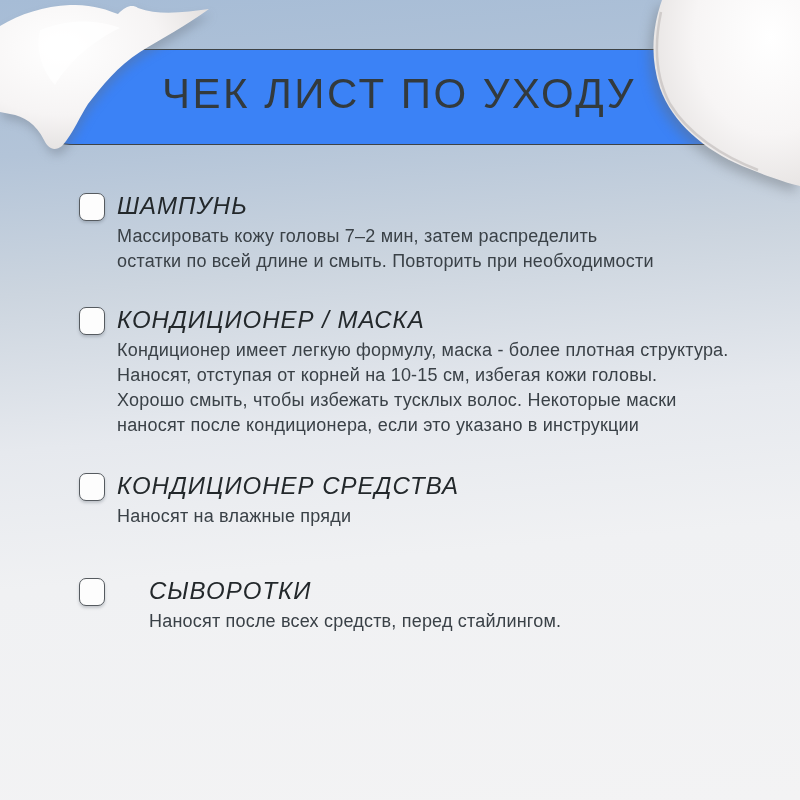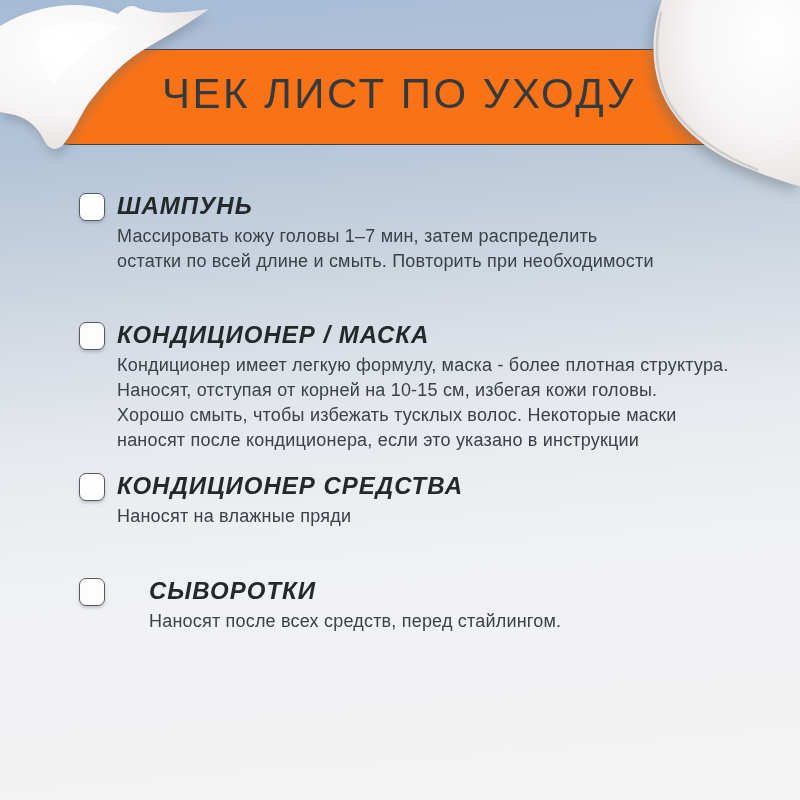--- a/index.html
+++ b/index.html
@@ -3,48 +3,48 @@
 <meta charset="utf-8">
 <style>
   html,body{margin:0;padding:0;}
   body{
     width:800px;height:800px;position:relative;overflow:hidden;
     font-family:"Liberation Sans",sans-serif;
     background:linear-gradient(175deg,#a6bcd6 0%,#b3c4d8 18%,#ccd5df 34%,#e6e9ee 52%,#f0f1f3 68%,#f3f3f4 100%);
   }
   .banner{
     position:absolute;left:40px;top:49px;width:718px;height:96px;box-sizing:border-box;
-    background:#f97316;border:1.5px solid #3e4346;border-radius:30px;
+    background:#3b82f6;border:1.5px solid #3e4346;border-radius:30px;
     display:flex;align-items:center;justify-content:center;z-index:1;
   }
   .banner-title{
     font-size:42px;font-weight:300;letter-spacing:2.5px;color:#333a3d;
     white-space:nowrap;transform:translateY(-3px);
   }
   .swoosh{position:absolute;z-index:2;pointer-events:none;}
   .swoosh-left{left:0;top:0;filter:drop-shadow(2px 6px 5px rgba(100,110,120,.35));}
   .swoosh-right{right:0;top:0;filter:drop-shadow(-4px 6px 6px rgba(100,105,110,.4));}
   .checklist-item{position:absolute;left:79px;display:flex;gap:12px;z-index:1;}
   .checkbox{
     flex:none;width:26px;height:28px;margin-top:1px;box-sizing:border-box;
     background:#fdfdfd;border:1.5px solid #565b60;border-radius:7px;
     box-shadow:0 2px 3px rgba(90,100,110,.3);cursor:pointer;
   }
   .item-text{max-width:660px;}
   .item-title{
-    margin:0 0 4px;font-style:italic;font-weight:700;font-size:24px;line-height:28px;
+    margin:0 0 4px;font-style:italic;font-weight:400;font-size:24px;line-height:28px;
     letter-spacing:1px;color:#23282b;white-space:nowrap;
   }
   .item-desc{
     margin:0;font-size:18px;line-height:25px;letter-spacing:.2px;color:#3a4147;
     white-space:pre-line;
   }
   .item-desc.second{margin-top:9px;}
   .item-1{top:192px;}
-  .item-2{top:321px;justify-content:space-between;}
+  .item-2{top:306px;justify-content:space-between;}
   .item-3{top:472px;}
   .item-4{top:577px;gap:44px;}
 </style>
 </head>
 <body>
 
 <div class="banner">
   <div class="banner-title">ЧЕК ЛИСТ ПО УХОДУ</div>
 </div>
 
@@ -89,21 +89,21 @@
     C 132,174 152,182 170,186
     L 170,0 Z"></path>
   <path fill="none" stroke="#b9b5b2" stroke-width="2.5" opacity="0.55" d="
     M 31,12 C 24,45 26,78 40,104 C 58,134 92,156 128,170"></path>
 </svg>
 
 <div class="checklist-item item-1">
   <div class="checkbox"></div>
   <div class="item-text">
     <p class="item-title">ШАМПУНЬ</p>
-    <p class="item-desc">Массировать кожу головы 1–7 мин, затем распределить
+    <p class="item-desc">Массировать кожу головы 7–2 мин, затем распределить
 остатки по всей длине и смыть. Повторить при необходимости</p>
   </div>
 </div>
 
 <div class="checklist-item item-2">
   <div class="checkbox"></div>
   <div class="item-text">
     <p class="item-title">КОНДИЦИОНЕР / МАСКА</p>
     <p class="item-desc">Кондиционер имеет легкую формулу, маска - более плотная структура.
 Наносят, отступая от корней на 10-15 см, избегая кожи головы.

